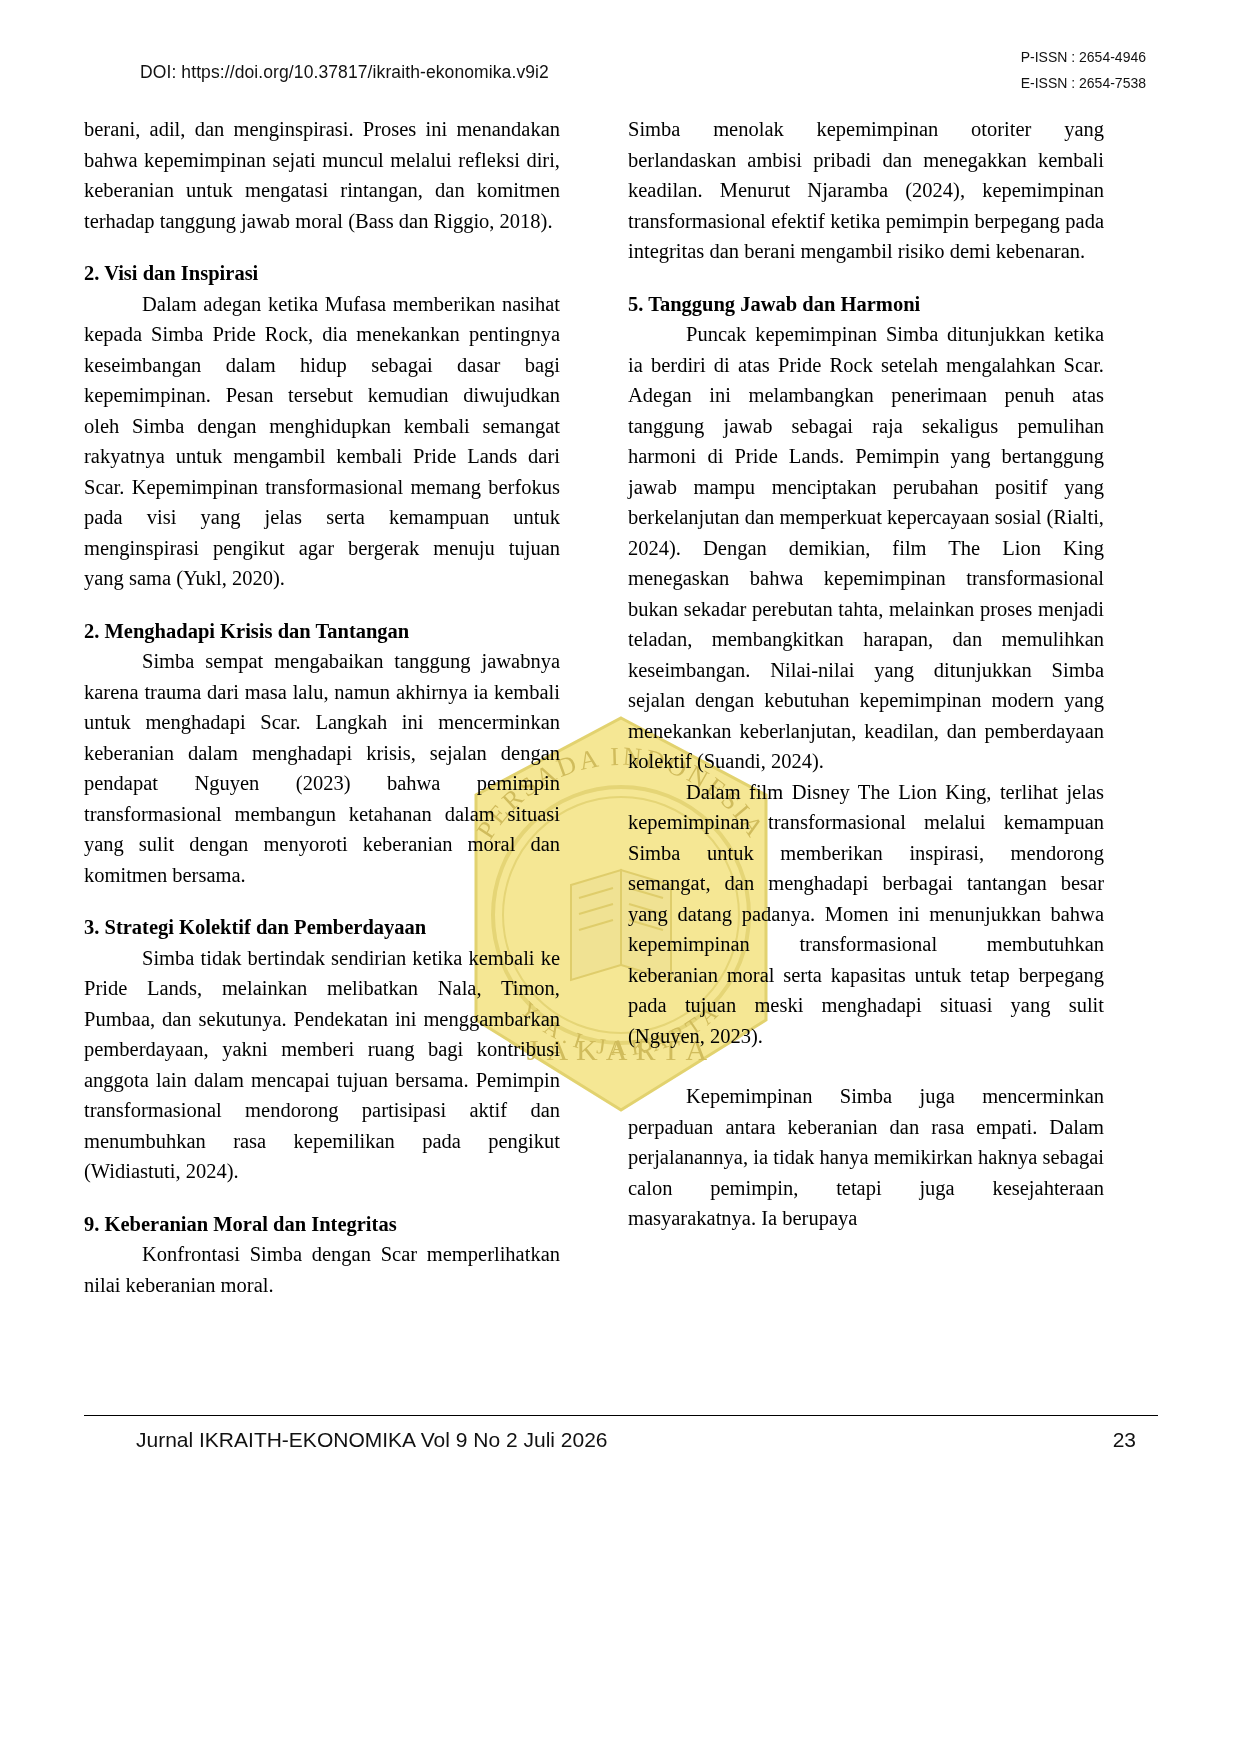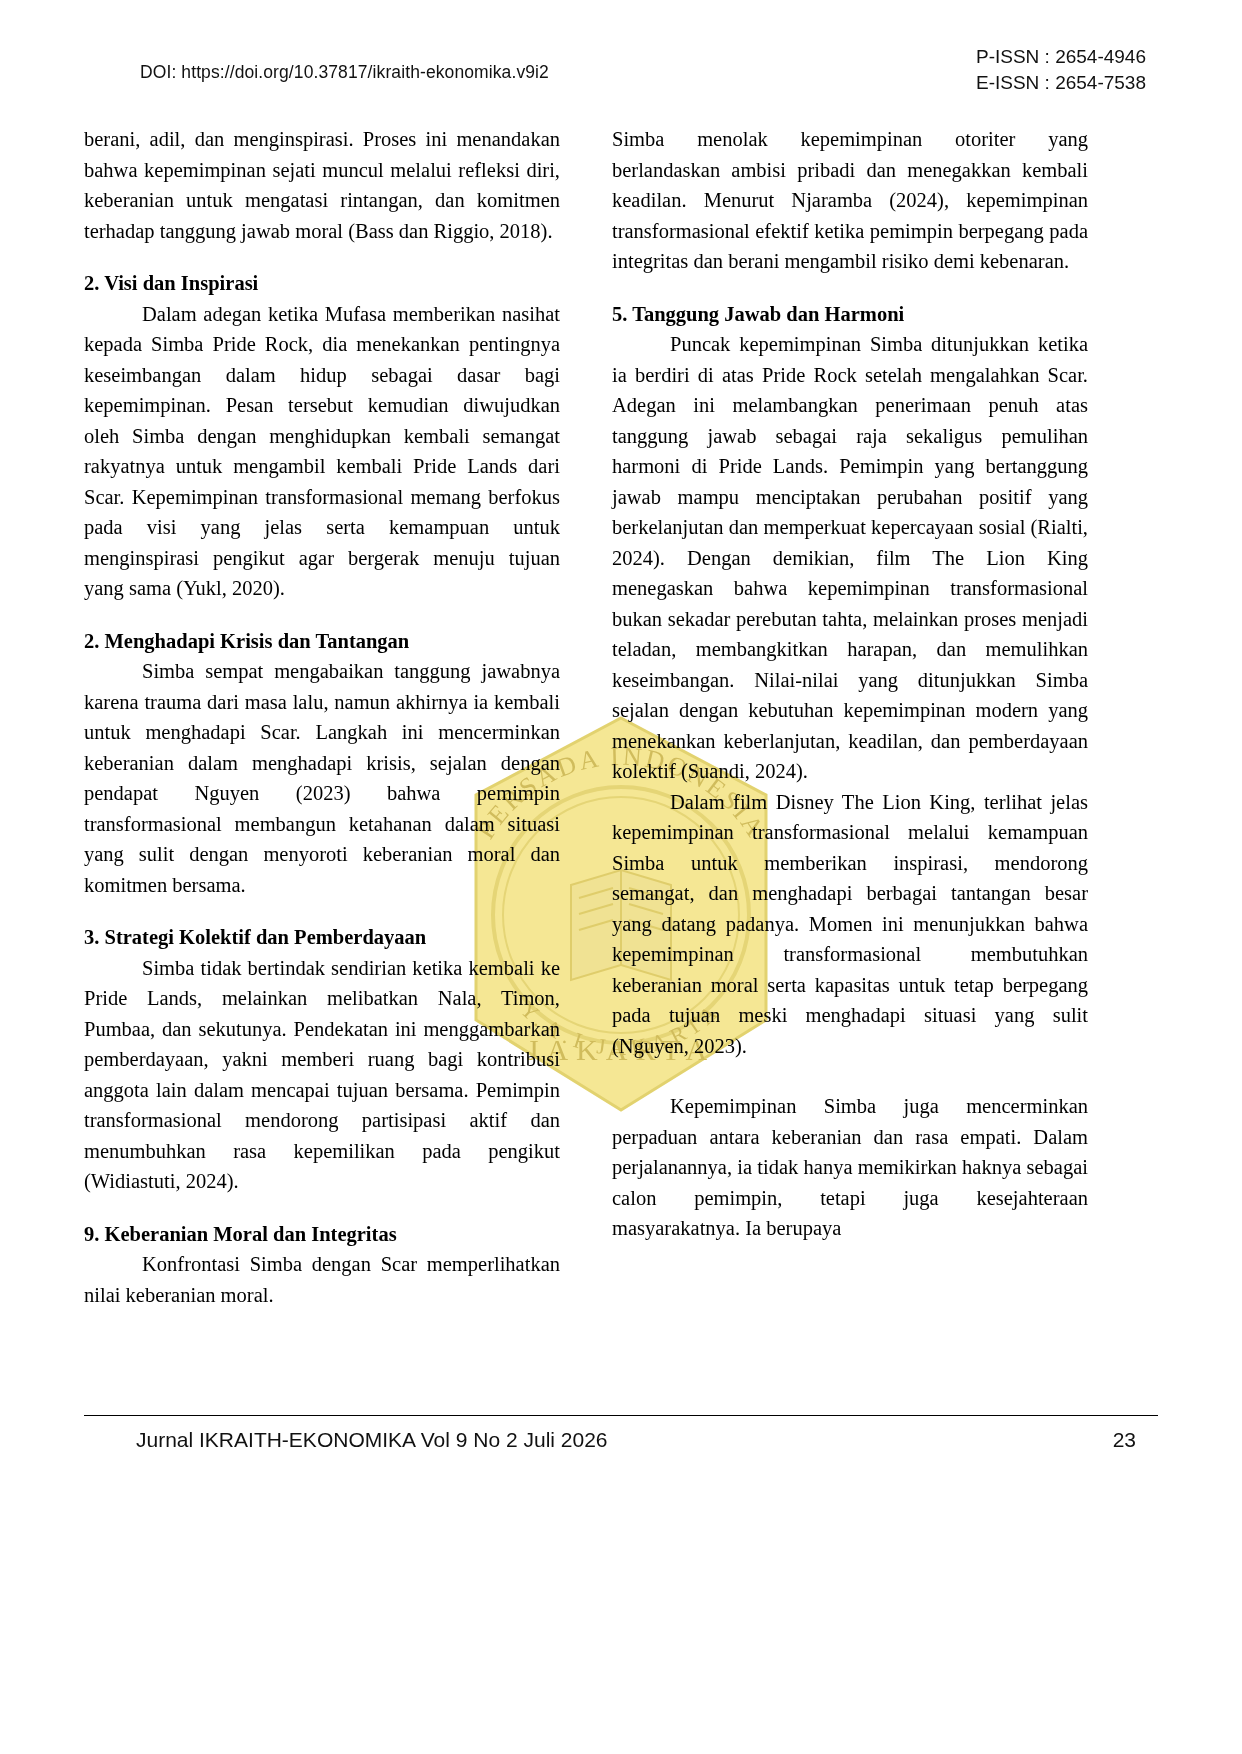--- a/index.html
+++ b/index.html
@@ -37,21 +37,21 @@
     font-size: 17.5px;
     letter-spacing: .1px;
     color: #111;
   }
   .issn-block {
     position: absolute;
     right: 12px;
     top: 0;
     text-align: left;
     font-family: "Liberation Sans", sans-serif;
-    font-size: 19px;
+    font-size: 14px;
     line-height: 26px;
     color: #111;
   }
 
   
   .watermark {
     position: absolute;
     left: 50%;
     top: 700px;
     transform: translateX(-50%);
@@ -60,22 +60,22 @@
     pointer-events: none;
     z-index: 0;
     opacity: .92;
   }
 
   
   .columns {
     position: relative;
     z-index: 2;
     display: flex;
-    gap: 52px;
-    margin-top: 22px;
+    gap: 68px;
+    margin-top: 12px;
   }
   .col {
     width: 476px;
     flex: 0 0 476px;
   }
   p {
     margin: 0 0 0 0;
     font-size: 20.5px;
     line-height: 30.5px;
     text-align: justify;

